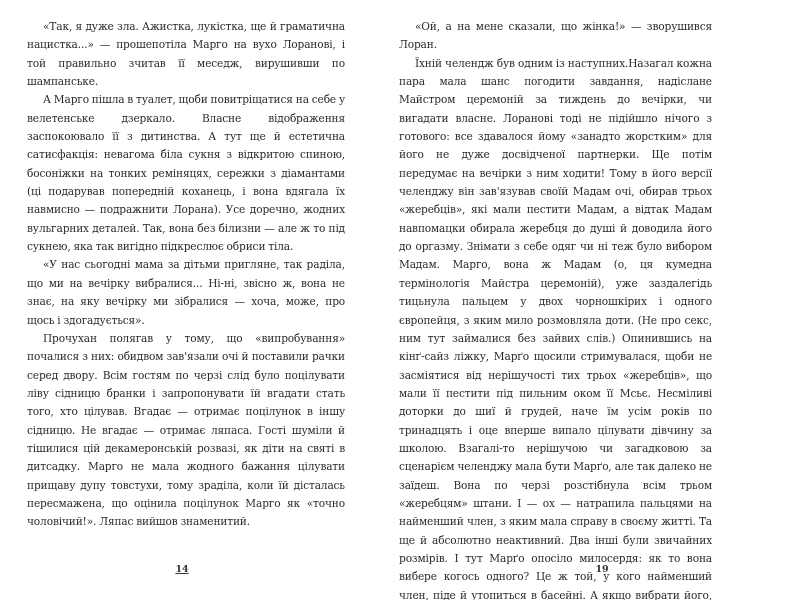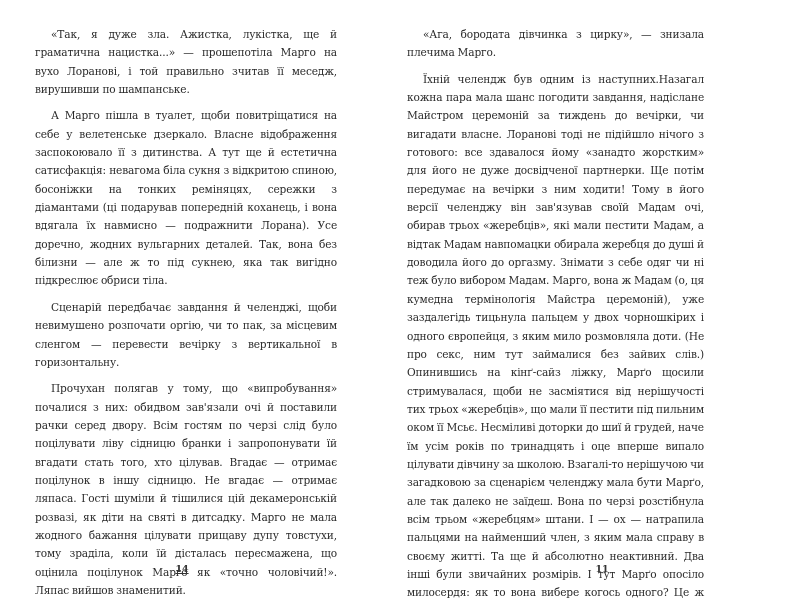--- a/index.html
+++ b/index.html
@@ -22,21 +22,21 @@
     #page-left {
       left: 27px;
       width: 318px;
     }
     #page-right {
       left: 60px;
       width: 313px;
       margin-left: 399px;
     }
     .para {
-      margin: 8px;
+      margin: 0;
       font-size: 10.6px;
       line-height: 18.35px;
       text-align: justify;
       text-indent: 16px;
       letter-spacing: -0.15px;
       word-spacing: -0.3px;
       hyphens: auto;
     }
     #page-right .para {
       text-indent: 16px;
@@ -52,24 +52,24 @@
     }
     #page-number-left { left: 162px; text-decoration: underline; }
     #page-number-right { left: 582px; }
   </style>
 </head>
 <body>
 
 <div class="page" id="page-left">
   <p class="para">«Так, я дуже зла. Ажистка, лукістка, ще й граматична нацистка...» — прошепотіла Марго на вухо Лоранові, і той правильно зчитав її меседж, вирушивши по шампанське.</p>
   <p class="para">А Марго пішла в туалет, щоби повитріщатися на себе у велетенське дзеркало. Власне відображення заспокоювало її з дитинства. А тут ще й естетична сатисфакція: невагома біла сукня з відкритою спиною, босоніжки на тонких реміняцях, сережки з діамантами (ці подарував попередній коханець, і вона вдягала їх навмисно — подражнити Лорана). Усе доречно, жодних вульгарних деталей. Так, вона без білизни — але ж то під сукнею, яка так вигідно підкреслює обриси тіла.</p>
-  <p class="para">Сценарій передбачає завдання й челенджі, щоби невимушено розпочати оргію, чи то пак, за місцевим сленгом — перевести вечірку з вертикальної в горизонтальну.</p>
+  <p class="para">«У нас сьогодні мама за дітьми пригляне, так раділа, що ми на вечірку вибралися... Ні-ні, звісно ж, вона не знає, на яку вечірку ми зібралися — хоча, може, про щось і здогадується».</p>
   <p class="para">Прочухан полягав у тому, що «випробування» почалися з них: обидвом зав'язали очі й поставили рачки серед двору. Всім гостям по черзі слід було поцілувати ліву сідницю бранки і запропонувати їй вгадати стать того, хто цілував. Вгадає — отримає поцілунок в іншу сідницю. Не вгадає — отримає ляпаса. Гості шуміли й тішилися цій декамеронській розвазі, як діти на святі в дитсадку. Марго не мала жодного бажання цілувати прищаву дупу товстухи, тому зраділа, коли їй дісталась пересмажена, що оцінила поцілунок Марго як «точно чоловічий!». Ляпас вийшов знаменитий.</p>
 </div>
 
 <div class="page-number" id="page-number-left">14</div>
 
 <div class="page" id="page-right" style="left:0;">
-  <p class="para">«Ага, бородата дівчинка з цирку», — знизала плечима Марго.</p>
+  <p class="para">«Ой, а на мене сказали, що жінка!» — зворушився Лоран.</p>
   <p class="para">Їхній челендж був одним із наступних.Назагал кожна пара мала шанс погодити завдання, надіслане Майстром церемоній за тиждень до вечірки, чи вигадати власне. Лоранові тоді не підійшло нічого з готового: все здавалося йому «занадто жорстким» для його не дуже досвідченої партнерки. Ще потім передумає на вечірки з ним ходити! Тому в його версії челенджу він зав'язував своїй Мадам очі, обирав трьох «жеребців», які мали пестити Мадам, а відтак Мадам навпомацки обирала жеребця до душі й доводила його до оргазму. Знімати з себе одяг чи ні теж було вибором Мадам. Марго, вона ж Мадам (о, ця кумедна термінологія Майстра церемоній), уже заздалегідь тицьнула пальцем у двох чорношкірих і одного європейця, з яким мило розмовляла доти. (Не про секс, ним тут займалися без зайвих слів.) Опинившись на кінґ-сайз ліжку, Марґо щосили стримувалася, щоби не засміятися від нерішучості тих трьох «жеребців», що мали її пестити під пильним оком її Мсьє. Несміливі доторки до шиї й грудей, наче їм усім років по тринадцять і оце вперше випало цілувати дівчину за школою. Взагалі-то нерішучою чи загадковою за сценарієм челенджу мала бути Марґо, але так далеко не заїдеш. Вона по черзі розстібнула всім трьом «жеребцям» штани. І — ох — натрапила пальцями на найменший член, з яким мала справу в своєму житті. Та ще й абсолютно неактивний. Два інші були звичайних розмірів. І тут Марґо опосіло милосердя: як то вона вибере когось одного? Це ж той, у кого найменший член, піде й утопиться в басейні. А якщо вибрати його, то все одно втопиться, бо зрозуміє, що то з жалю. І Марго сказала: «Демократія!». Хрипко сміючись, вона взялася за всіх трьох одразу. Хлопчику-мізинчику дістався рот. Чи відчувала щось Марго? Навряд чи. Крім того, що їй слід тримати спину рівно й красиво викласти ноги — бо ж по вечірці ходить знаний жанровий фотограф, — вона ні про що особливо не думала. Як і в момент, коли один із жеребців, не знімаючи з неї сукні, заходився смоктати їй клітор. Марго не переймалась: одна-дві сцени</p>
 </div>
 
-<div class="page-number" id="page-number-right">11</div>
+<div class="page-number" id="page-number-right">19</div>
 
 </body></html>

